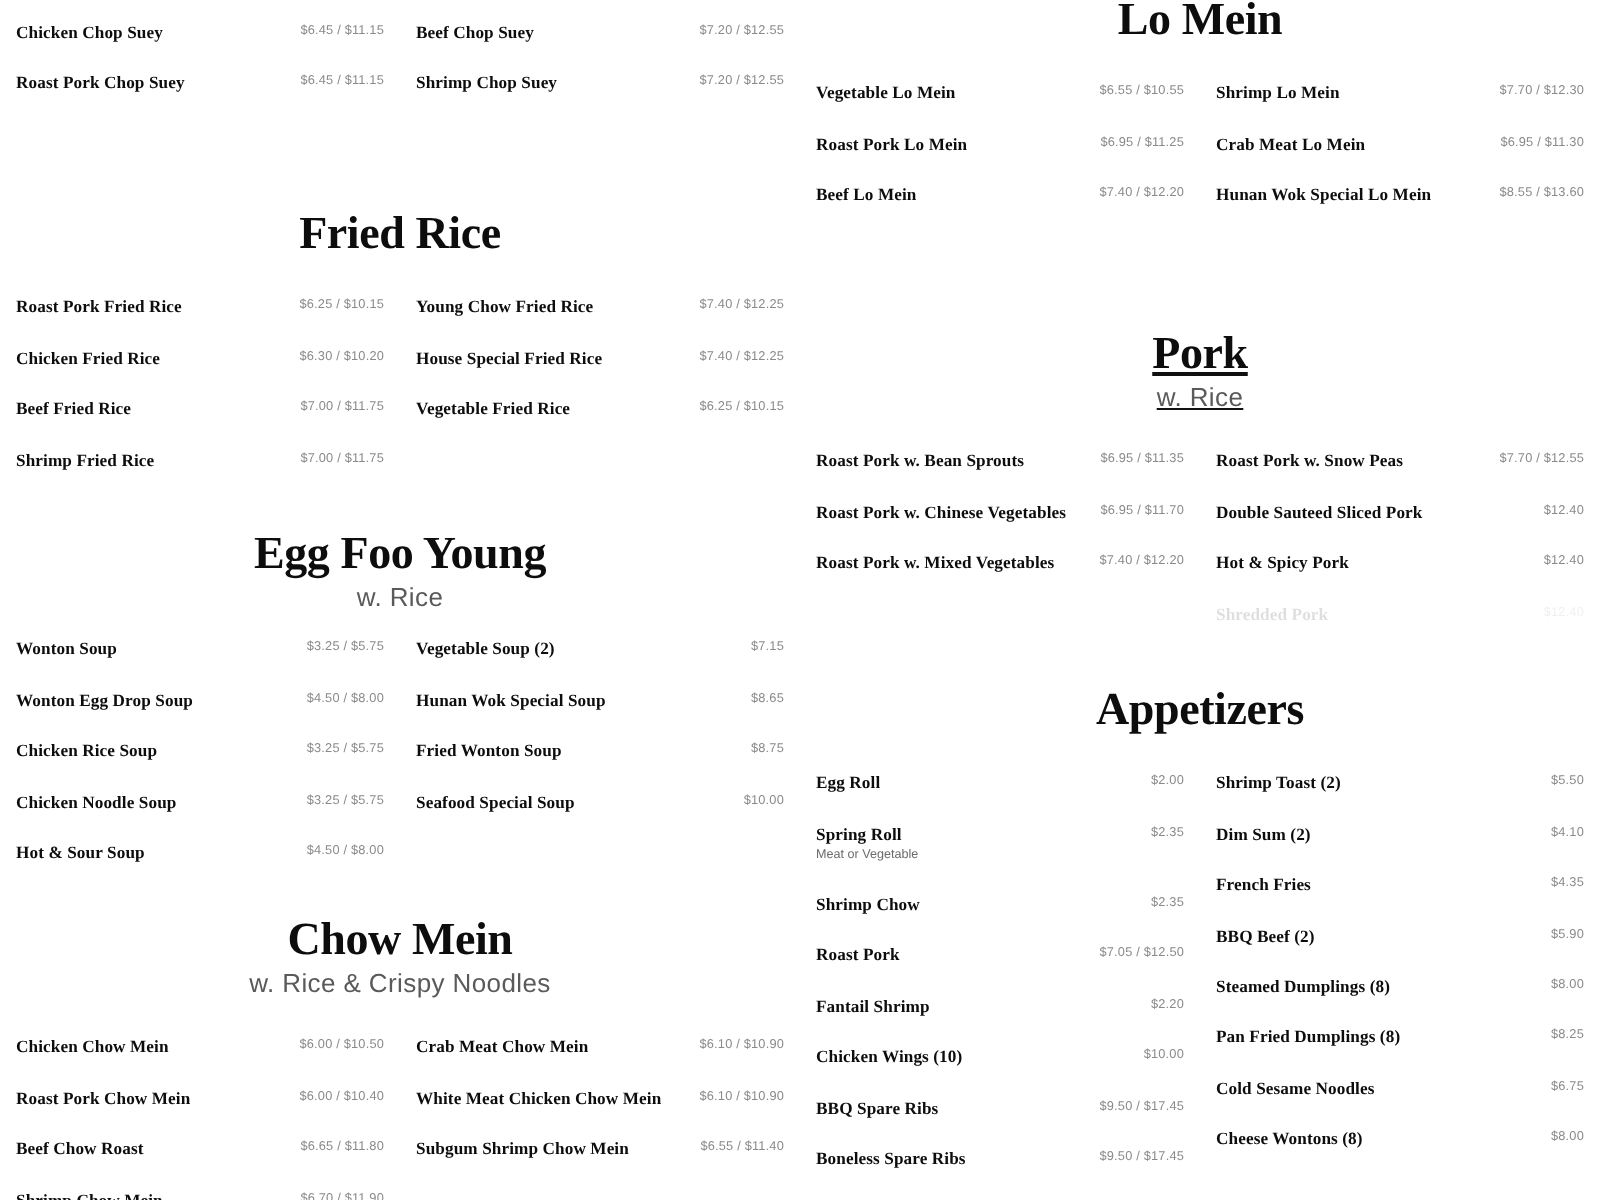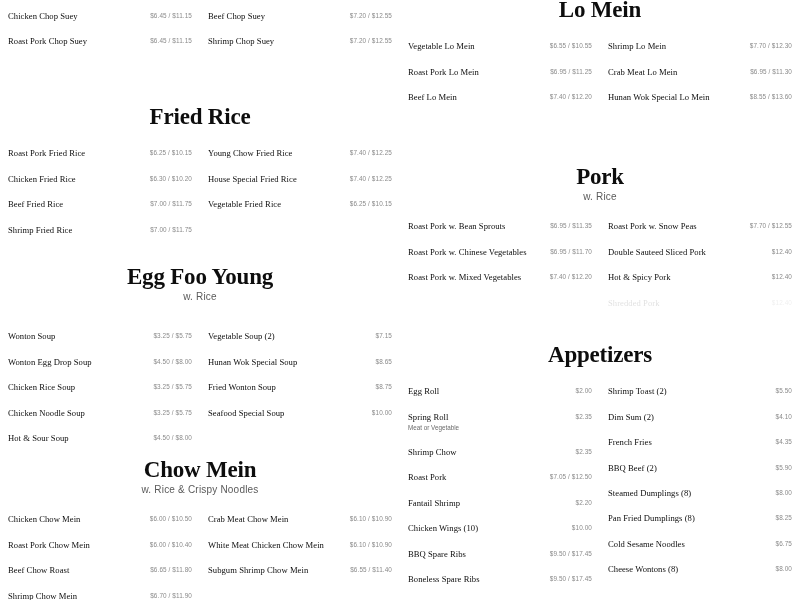--- a/index.html
+++ b/index.html
@@ -42,21 +42,21 @@
     font-family: "Liberation Serif", "DejaVu Serif", serif;
     font-weight: bold;
     font-size: 23px;
     line-height: 1.05;
     letter-spacing: -0.2px;
     color: #0d0d0d;
     margin: 0;
   }
   .section-sub {
     font-family: "Liberation Sans", "DejaVu Sans", sans-serif;
-    font-size: 10px;
+    font-size: 13px;
     color: #5a5a5a;
     margin-top: 2px;
     letter-spacing: 0.2px;
   }
 
   
   .items {
     display: flex;
     width: 400px;
   }
@@ -68,21 +68,21 @@
   .item {
     display: flex;
     align-items: flex-start;
     justify-content: space-between;
     gap: 4px;
     margin-bottom: 13px;
   }
   .item-main { min-width: 0; }
   .item-name {
     font-family: "Liberation Serif", "DejaVu Serif", serif;
-    font-weight: normal;
+    font-weight: bold;
     font-size: 8.6px;
     line-height: 1.45;
     color: #0d0d0d;
     letter-spacing: 0.05px;
   }
   .item-desc {
     font-family: "Liberation Sans", "DejaVu Sans", sans-serif;
     font-size: 6.3px;
     color: #6b6b6b;
     line-height: 1.4;
@@ -187,21 +187,21 @@
             <div class="item">
               <div class="item-main">
                 <div class="item-name">Vegetable Fried Rice</div>
               </div>
               <div class="item-price">$6.25 / $10.15</div>
             </div>
           </div>
         </div>
       </div>
       <div class="section" style="position: absolute; left: 0px; top: 265px;">
-        <div class="section-head" style="margin-bottom: 28px;">
+        <div class="section-head" style="margin-bottom: 12px;">
           <div class="section-title">Egg Foo Young</div>
           <div class="section-sub">w. Rice</div>
         </div>
         <div class="items">
           <div class="subcol">
             <div class="item">
               <div class="item-main">
                 <div class="item-name">Wonton Soup</div>
               </div>
               <div class="item-price">$3.25 / $5.75</div>
@@ -356,21 +356,21 @@
             <div class="item">
               <div class="item-main">
                 <div class="item-name">Hunan Wok Special Lo Mein</div>
               </div>
               <div class="item-price">$8.55 / $13.60</div>
             </div>
           </div>
         </div>
       </div>
       <div class="section" style="position: absolute; left: 0px; top: 165px;">
-        <div class="section-head" style="margin-bottom: 18px;">
+        <div class="section-head" style="margin-bottom: 18px; text-decoration: underline;">
           <div class="section-title">Pork</div>
           <div class="section-sub">w. Rice</div>
         </div>
         <div class="items">
           <div class="subcol">
             <div class="item">
               <div class="item-main">
                 <div class="item-name">Roast Pork w. Bean Sprouts</div>
               </div>
               <div class="item-price">$6.95 / $11.35</div>

